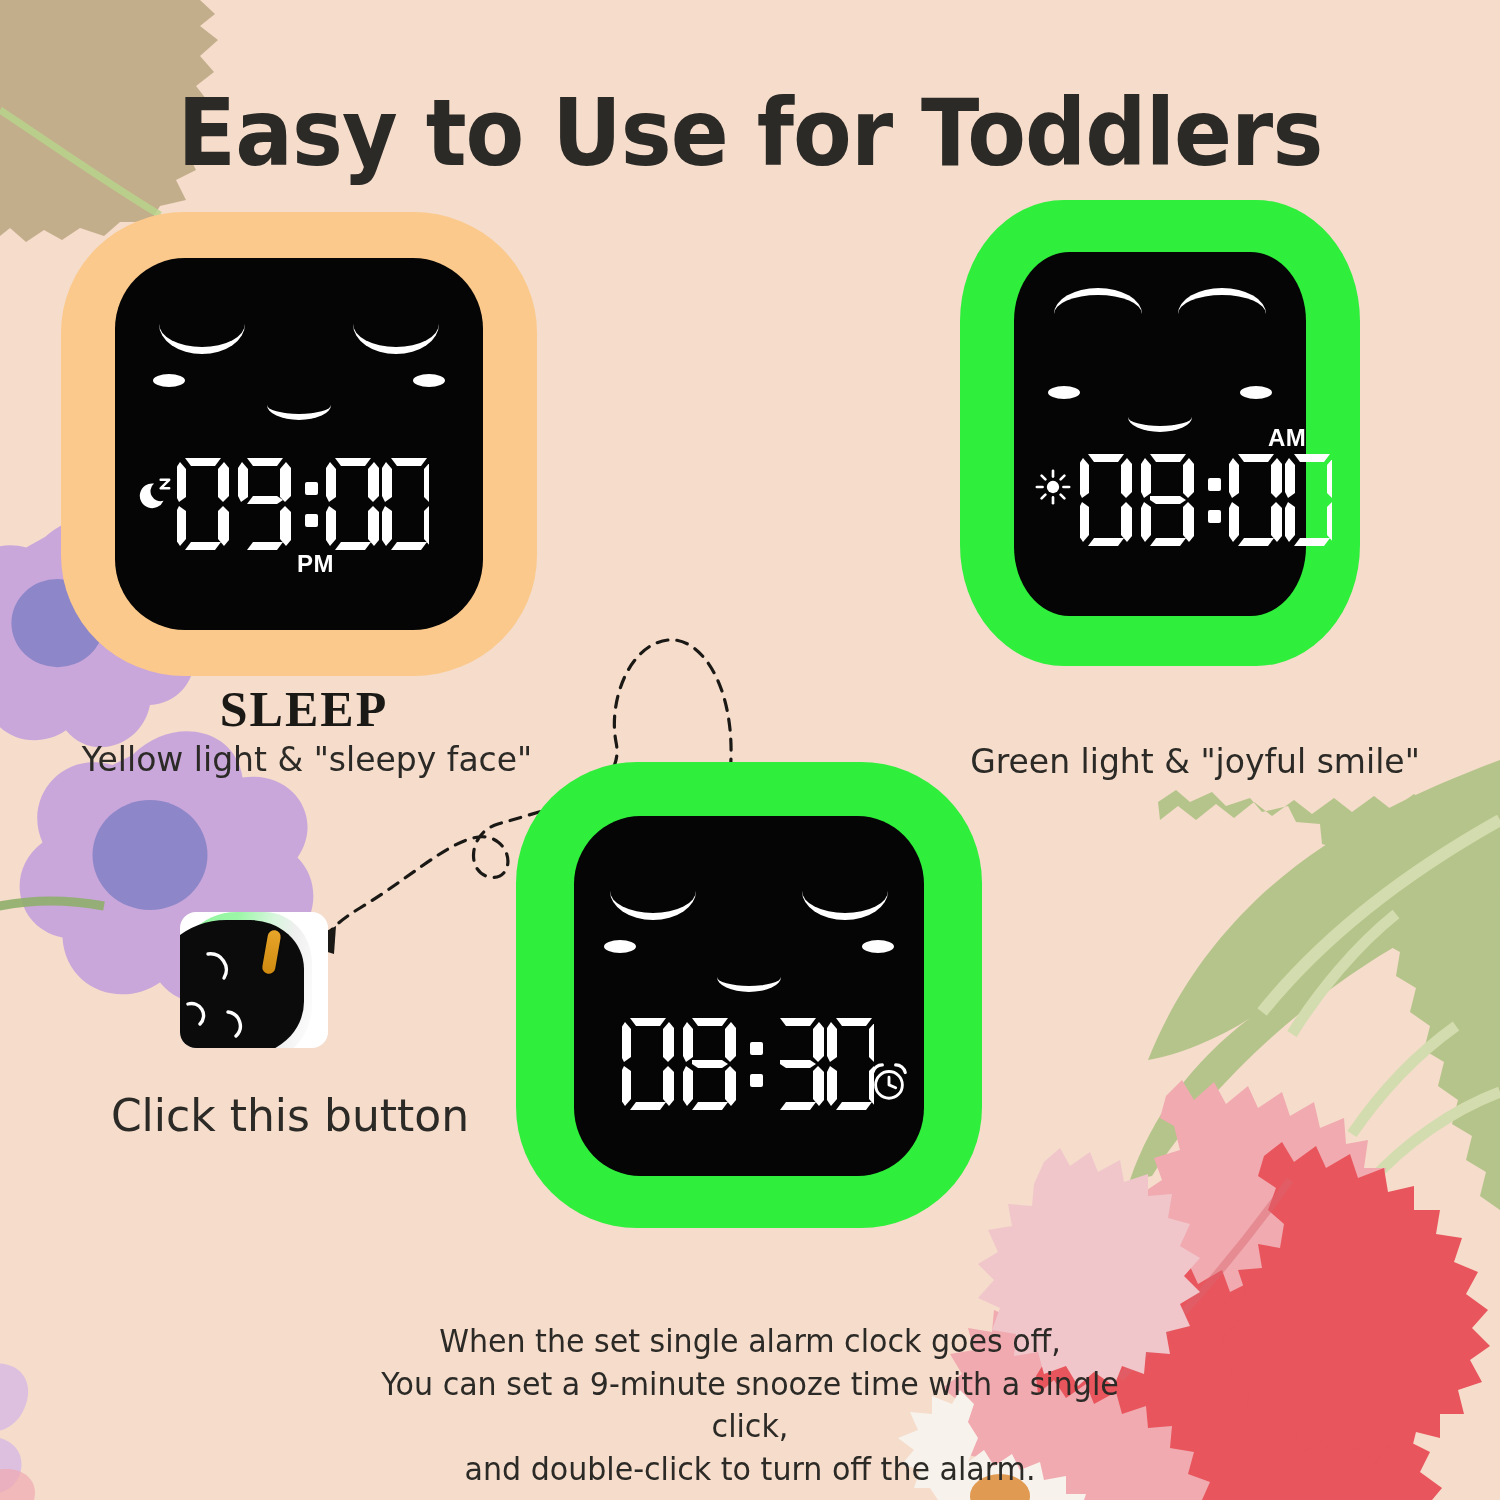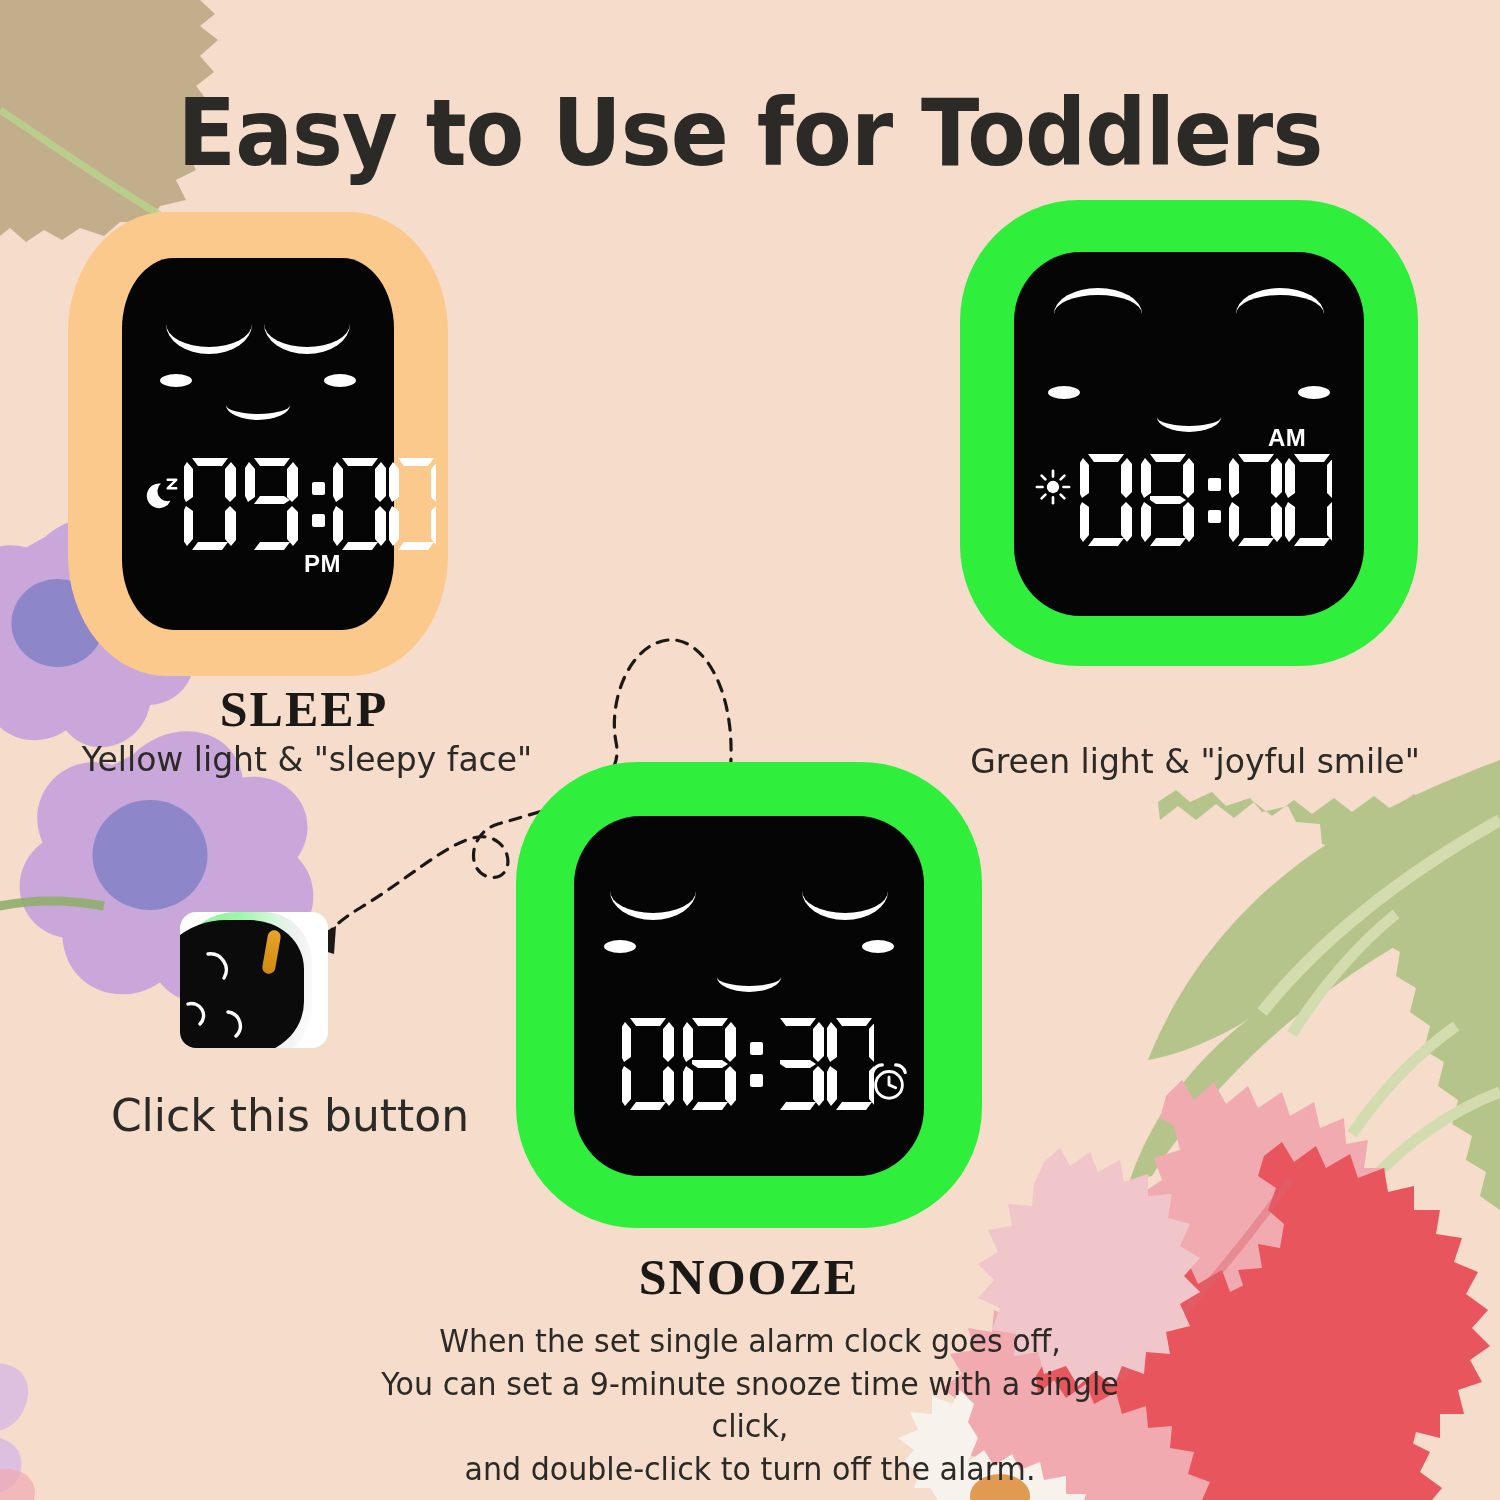--- a/index.html
+++ b/index.html
@@ -262,21 +262,21 @@
       <ellipse cx="1000" cy="1496" rx="30" ry="22" fill="#E09A52"></ellipse>
     </g>
 
     <g>
       <path d="M-10,1472 C18,1462 40,1478 34,1500 L-10,1500 Z" fill="#F0AAB0" opacity=".7"></path>
     </g>
   </svg>
 
   <div class="title">Easy to Use for Toddlers</div>
 
-  <div class="clock" id="clock-sleep" style="left:68px;top:212px;width:380px;height:464px;">
+  <div class="clock" id="clock-sleep" style="left:61px;top:212px;width:476px;height:464px;">
     <div class="case" id="case-sleep" style="background:#FBC98B;">
       <div class="screen" style="left:54px;top:46px;right:54px;bottom:46px;">
 
         <div class="eye eye-sleep" style="left:44px;top:36px;width:86px;height:60px;"></div>
         <div class="eye eye-sleep" style="right:44px;top:36px;width:86px;height:60px;"></div>
         <div class="cheek" style="left:38px;top:116px;width:32px;height:13px;"></div>
         <div class="cheek" style="right:38px;top:116px;width:32px;height:13px;"></div>
         <div class="mouth" style="left:50%;margin-left:-32px;top:132px;width:64px;height:30px;"></div>
 
         <svg class="lcd-icon" style="left:20px;top:218px;width:38px;height:38px;" viewBox="0 0 40 40">
@@ -331,21 +331,21 @@
             </g>
           </svg>
         </div>
         <div class="ampm" style="left:182px;top:292px;font-size:24px;">PM</div>
       </div>
     </div>
   </div>
   <div class="label-head" style="left:72px;top:680px;width:464px;font-size:50px;letter-spacing:2px;">SLEEP</div>
   <div class="label-sub" style="left:32px;top:740px;width:550px;font-size:33px;">Yellow light &amp; "sleepy face"</div>
 
-  <div class="clock" id="clock-wake" style="left:960px;top:200px;width:458px;height:466px;text-align:center;">
+  <div class="clock" id="clock-wake" style="left:960px;top:200px;width:400px;height:466px;text-align:center;">
     <div class="case" style="background:#2FEE3C;">
       <div class="screen" style="left:54px;top:52px;right:54px;bottom:50px;">
         <div class="eye eye-happy" style="left:40px;top:36px;width:88px;height:52px;"></div>
         <div class="eye eye-happy" style="right:40px;top:36px;width:88px;height:52px;"></div>
         <div class="cheek" style="left:34px;top:134px;width:32px;height:13px;"></div>
         <div class="cheek" style="right:34px;top:134px;width:32px;height:13px;"></div>
         <div class="mouth" style="left:50%;margin-left:-32px;top:150px;width:64px;height:30px;"></div>
 
         <svg class="lcd-icon" style="left:20px;top:216px;width:38px;height:38px;" viewBox="0 0 40 40">
           <circle cx="20" cy="20" r="6.5" fill="#FFFFFF"></circle>
@@ -468,21 +468,20 @@
 
         <svg class="lcd-icon" style="right:14px;top:246px;width:42px;height:42px;" viewBox="0 0 44 44">
           <circle cx="22" cy="24" r="14" fill="none" stroke="#FFFFFF" stroke-width="3"></circle>
           <path d="M22,16 L22,24 L29,27" stroke="#FFFFFF" stroke-width="3" fill="none" stroke-linecap="round" stroke-linejoin="round"></path>
           <path d="M5,11 A10,10 0 0 1 15,3" stroke="#FFFFFF" stroke-width="3.4" fill="none" stroke-linecap="round"></path>
           <path d="M39,11 A10,10 0 0 0 29,3" stroke="#FFFFFF" stroke-width="3.4" fill="none" stroke-linecap="round"></path>
         </svg>
       </div>
     </div>
   </div>
-  <div class="label-head" style="left:516px;top:1248px;width:466px;font-size:50px;letter-spacing:2px;">SNOOZE</div>
   <div class="label-body" style="left:330px;top:1320px;width:840px;font-size:32px;">
     <div>When the set single alarm clock goes off,</div>
     <div>You can set a 9-minute snooze time with a single click,</div>
     <div>and double-click to turn off the alarm.</div>
   </div>
 
   <svg class="arrow-layer" viewBox="0 0 1500 1500">
     <path d="M728,790
              C742,700 706,636 668,640
              C630,644 608,700 616,742

